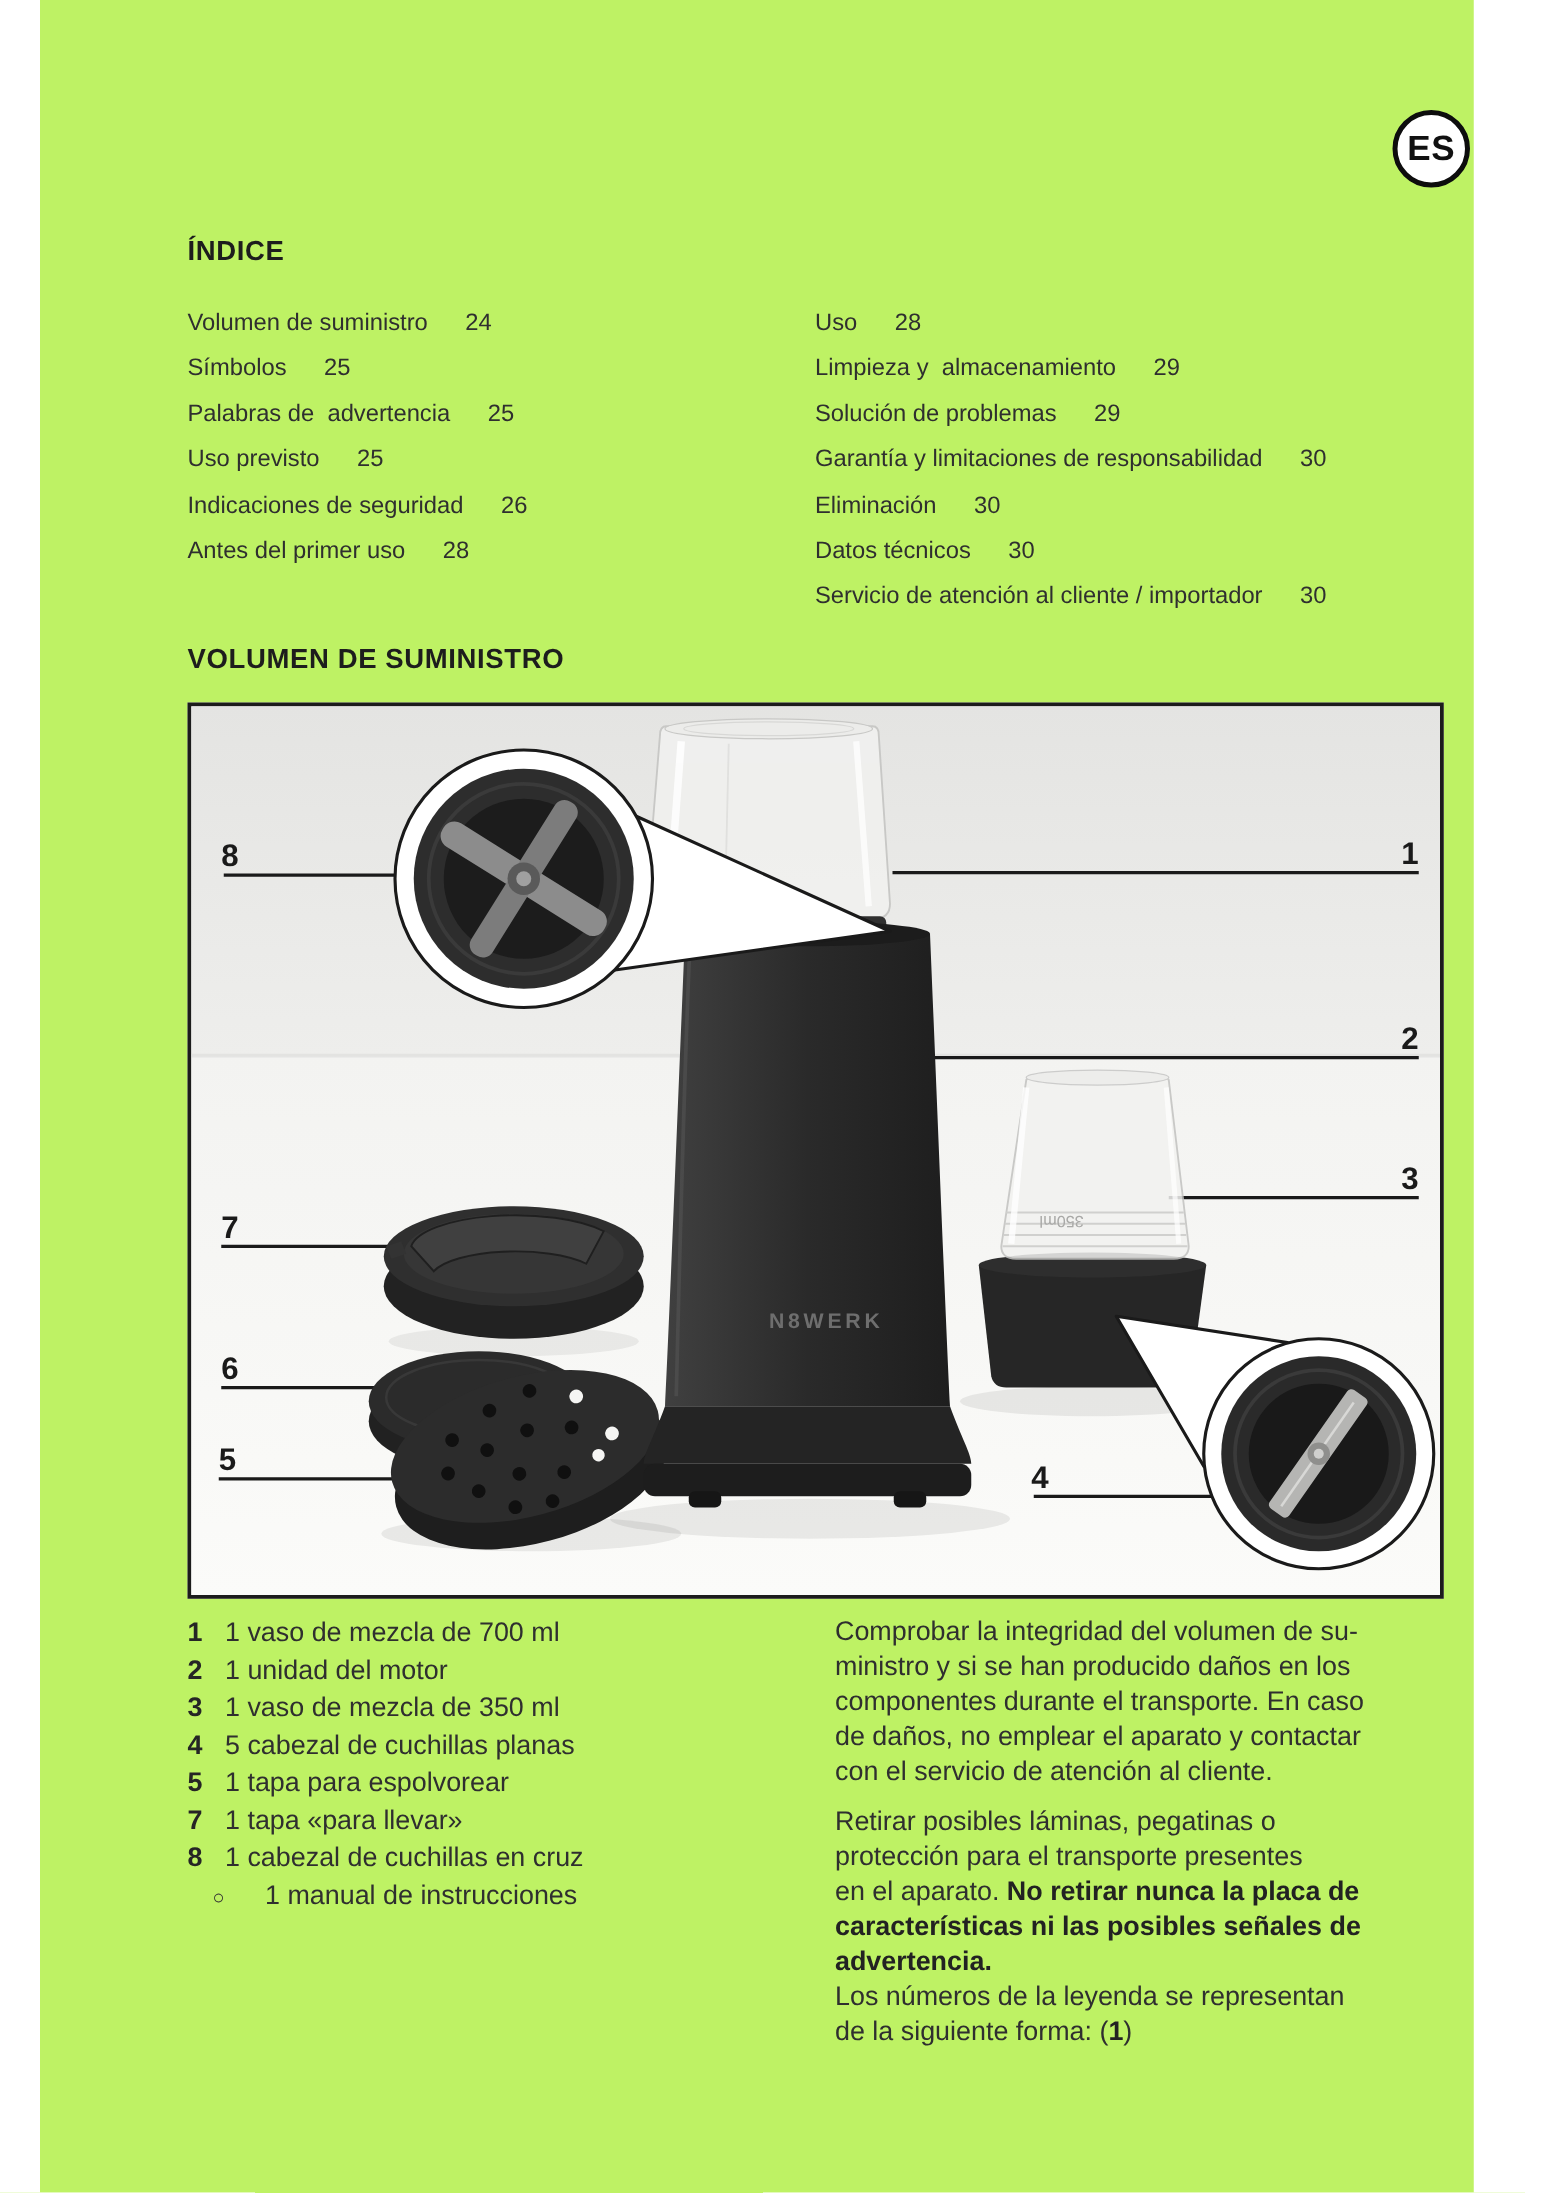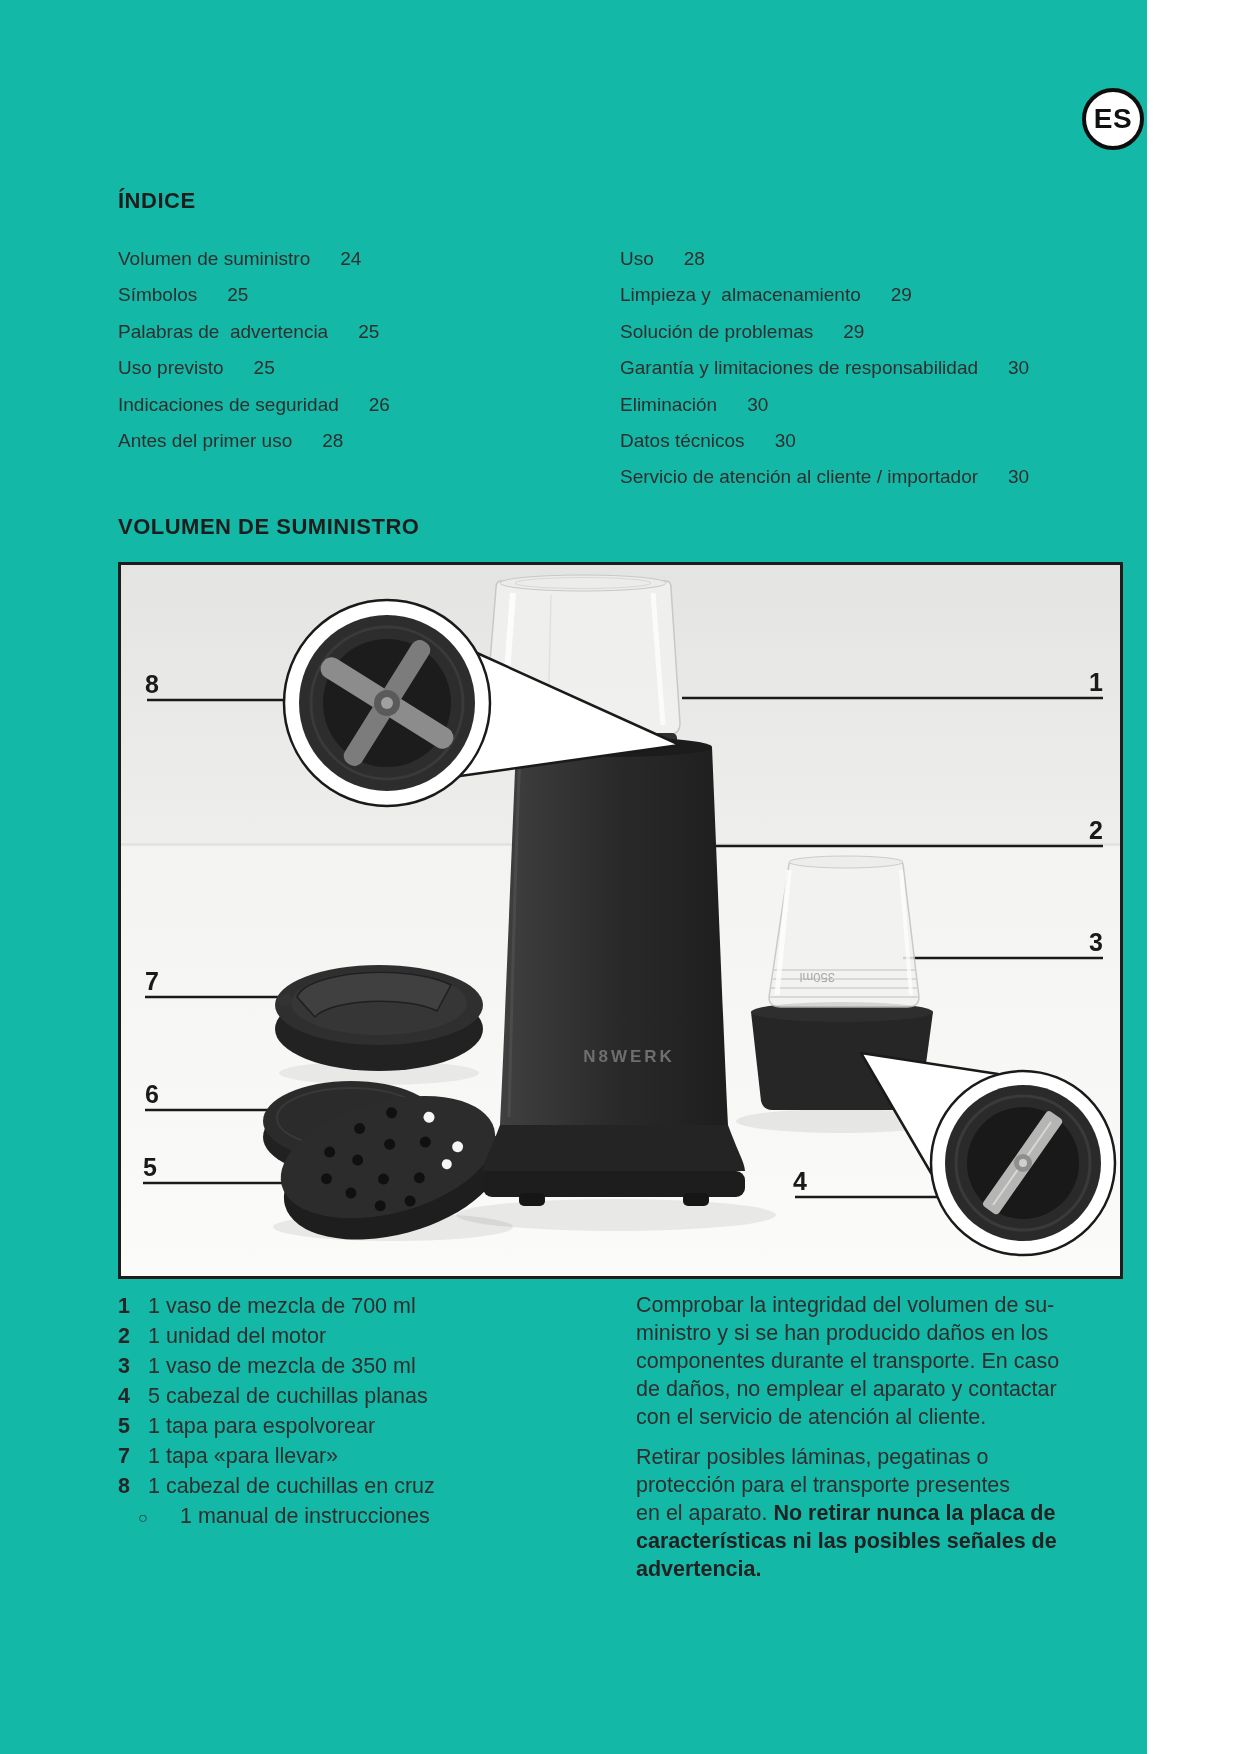--- a/index.html
+++ b/index.html
@@ -1,18 +1,18 @@
 <!DOCTYPE html>
 <html><head>
 <meta charset="utf-8">
 <style>
   html,body{margin:0;padding:0;background:#ffffff;}
   .page{
-    position:relative;width:1147px;height:1754px;background:#14b8a6;
-    font-family:"Liberation Sans","DejaVu Sans",sans-serif;color:#2f2f2f;overflow:hidden;
+    position:relative;width:1147px;height:1754px;background:#bef264;
+    font-family:"Liberation Sans","DejaVu Sans",sans-serif;color:#2f2f2f;overflow:hidden;margin-left:32px;
   }
   
   .es-badge{
     position:absolute;left:1082px;top:88px;width:62px;height:62px;box-sizing:border-box;
     border:4px solid #0d0d0d;border-radius:50%;display:flex;align-items:center;justify-content:center;
     font-weight:700;font-size:28px;color:#111;letter-spacing:0.5px;background:#fff;
   }
   h1{margin:0;font-weight:700;color:#1d1d1d;font-size:22px;line-height:1;letter-spacing:0.5px;}
   .h-indice{position:absolute;left:118px;top:190px;}
   .h-volumen{position:absolute;left:118px;top:516px;}
@@ -248,17 +248,19 @@
     <p class="pre">Comprobar la integridad del volumen de su-
 ministro y si se han producido daños en los
 componentes durante el transporte. En caso
 de daños, no emplear el aparato y contactar
 con el servicio de atención al cliente.</p>
     <p class="gap"><span class="pre">Retirar posibles láminas, pegatinas o
 protección para el transporte presentes
 en el aparato. </span><b class="pre">No retirar nunca la placa de
 características ni las posibles señales de
 advertencia.</b></p>
+    <p><span class="pre">Los números de la leyenda se representan
+de la siguiente forma: (</span><b>1</b><span>)</span></p>
   </div>
 
   <div class="page-num">17</div>
 
 </div>
 
 </body></html>

